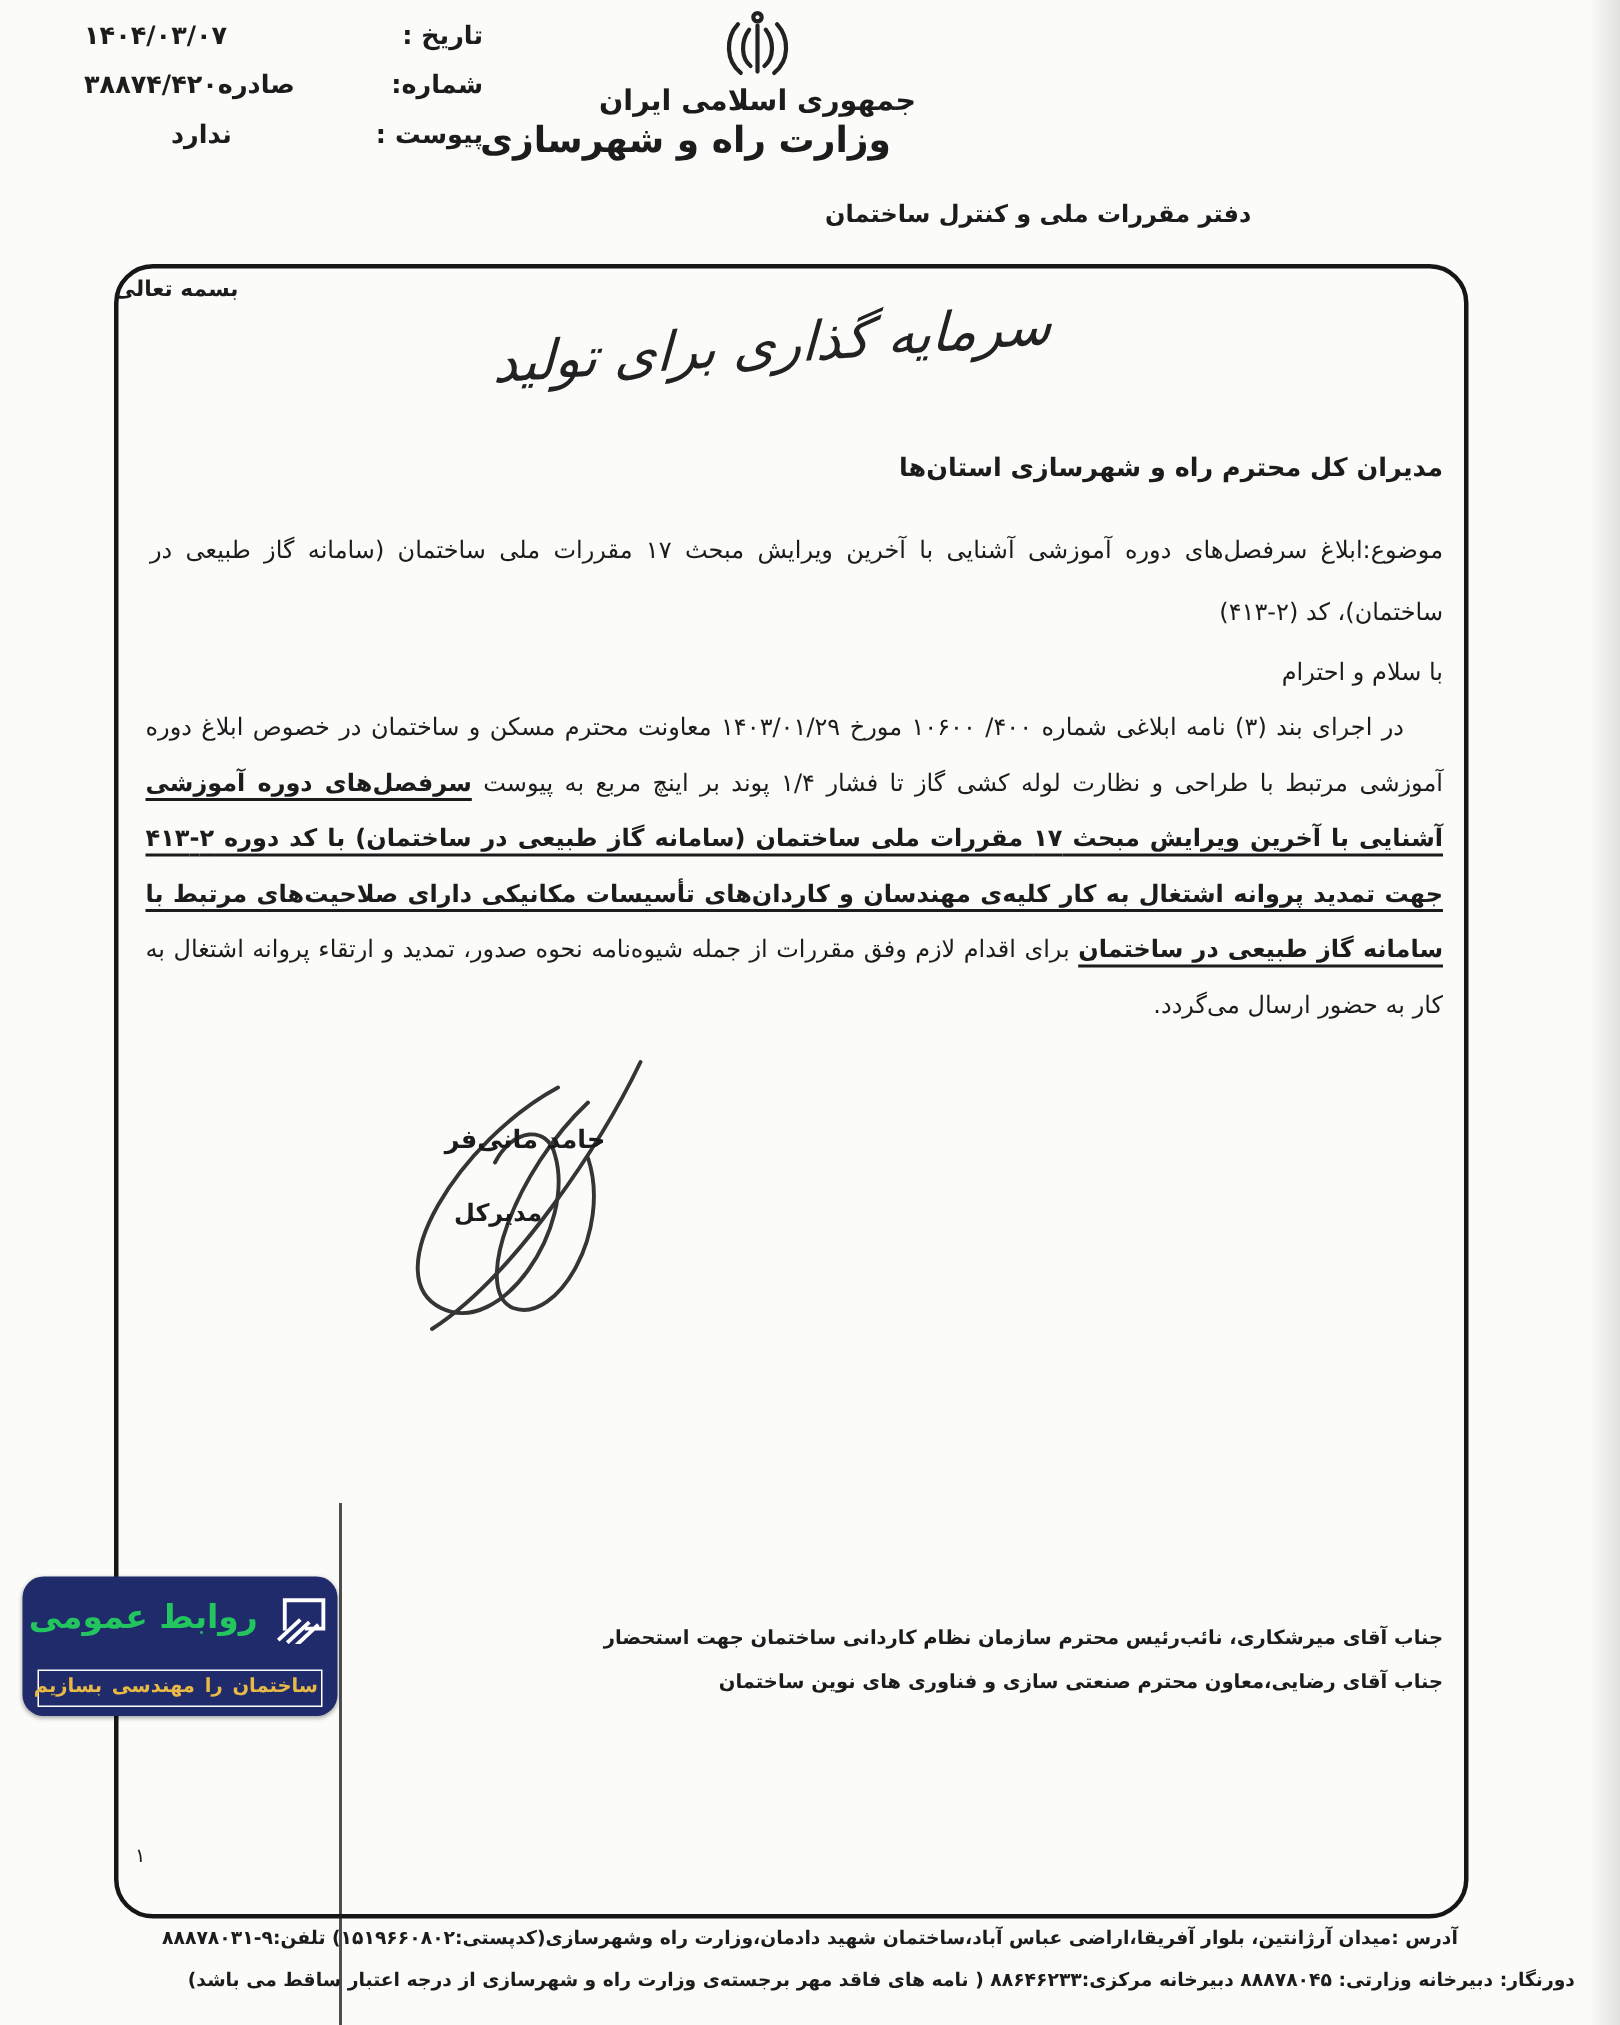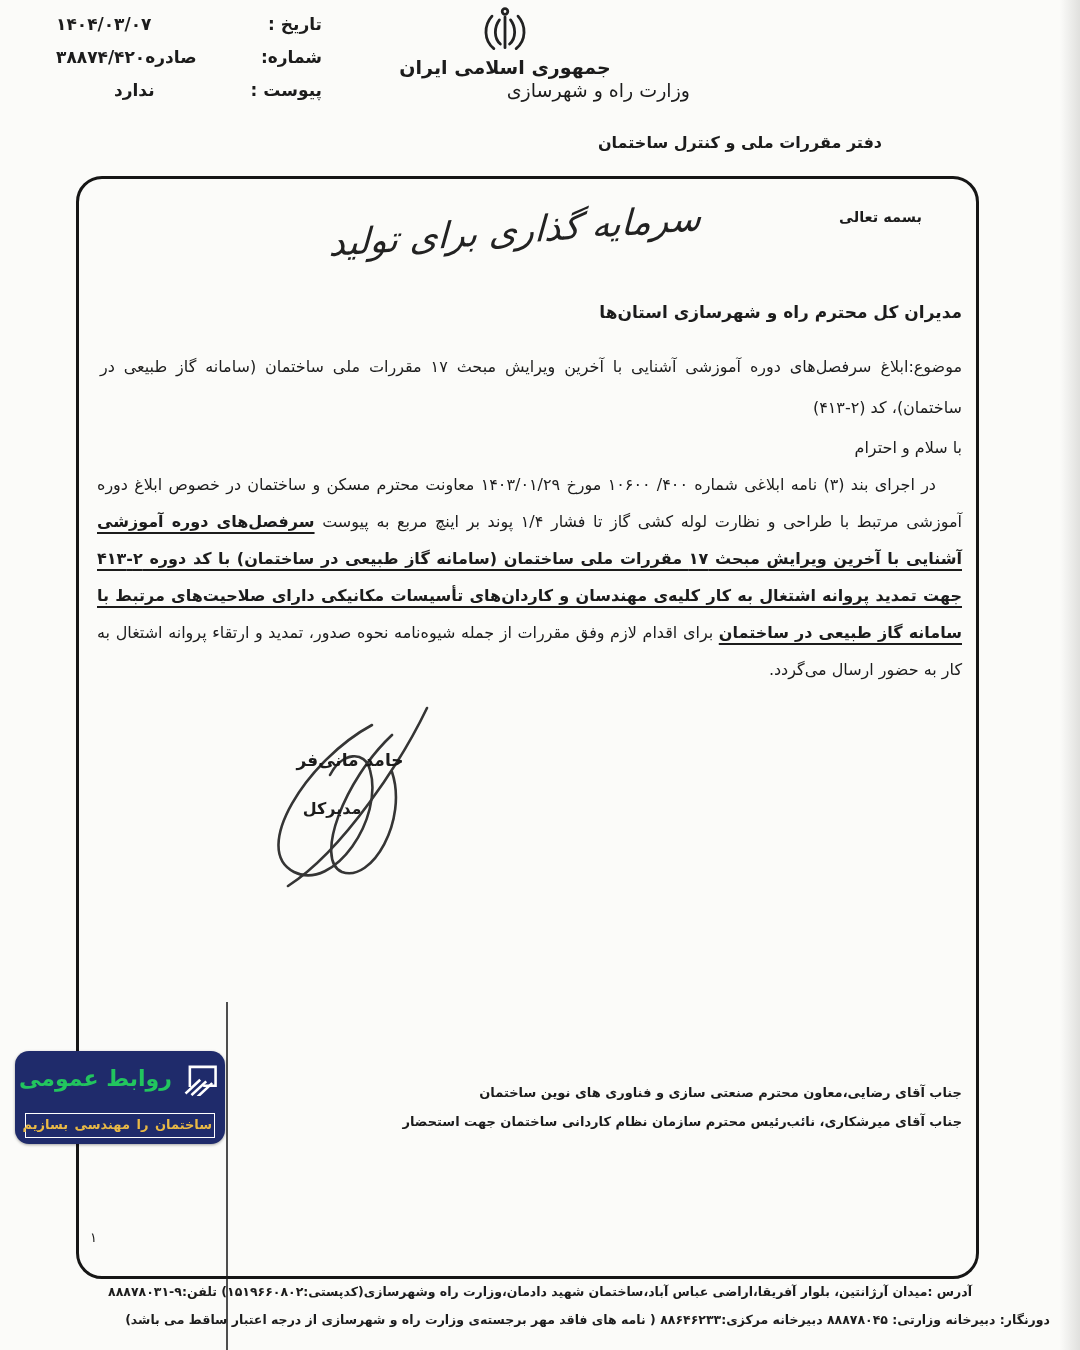--- a/index.html
+++ b/index.html
@@ -12,25 +12,25 @@
   .abs{position:absolute;}
   
   .meta{left:56px;top:14px;width:266px;direction:rtl;}
   .meta-row{display:flex;justify-content:space-between;align-items:baseline;
     margin-bottom:13px;font-size:17px;font-weight:bold;}
   .meta-row .val{font-weight:bold;}
   .meta-row:nth-child(3) .val{margin-left:58px;}
   
   .emblem{left:477px;top:5px;width:56px;height:52px;}
   .gov{left:340px;top:56px;width:330px;text-align:center;font-size:19px;font-weight:bold;}
-  .ministry{left:320px;top:79px;width:370px;text-align:right;font-size:19px;font-weight:normal;}
-  .office{left:550px;top:133px;width:380px;text-align:center;font-size:16px;font-weight:bold;}
+  .ministry{left:320px;top:79px;width:370px;text-align:left;font-size:24px;font-weight:bold;}
+  .office{left:550px;top:133px;width:380px;text-align:left;font-size:16px;font-weight:bold;}
   
   .frame{left:76px;top:176px;width:897px;height:1097px;border:3px solid #161616;border-radius:26px;}
-  .besmeleh{left:76px;top:185px;width:846px;text-align:right;font-size:14.5px;font-weight:bold;margin-top:24px;}
+  .besmeleh{left:76px;top:185px;width:846px;text-align:left;font-size:14.5px;font-weight:bold;}
   .callig{left:300px;top:210px;width:430px;text-align:center;font-size:36px;
     font-style:italic;font-weight:500;transform:rotate(-4deg) skewX(-6deg);
     direction:rtl;color:#222;}
   .addressee{right:118px;top:302px;direction:rtl;font-size:17px;font-weight:bold;}
   .subject{right:118px;left:100px;top:346px;direction:rtl;text-align:justify;
     font-size:16px;line-height:41px;}
   .salutation{right:118px;top:438px;direction:rtl;font-size:16px;}
   .body-par{right:118px;left:97px;top:466px;direction:rtl;text-align:justify;
     font-size:16px;line-height:37px;text-indent:26px;}
   .body-par .emph{font-weight:bold;text-decoration:underline;text-decoration-thickness:1.6px;text-underline-offset:5px;}
@@ -114,22 +114,22 @@
   <svg viewBox="0 0 292 198" width="292" height="198">
     <g fill="none" stroke="#1a1a1a" stroke-width="2.6" stroke-linecap="round">
       <path d="M150 25 C85 60 28 150 72 172 C112 192 162 118 148 70 C143 50 120 52 108 75"></path>
       <path d="M170 35 C122 80 92 160 120 172 C150 183 186 120 170 72"></path>
       <path d="M205 8 C180 60 122 150 66 186"></path>
     </g>
   </svg>
 </div>
 
 <div class="abs cc">
+  <div>جناب آقای میرشکاری، نائب‌رئیس محترم سازمان نظام کاردانی ساختمان جهت استحضار</div>
   <div>جناب آقای رضایی،معاون محترم صنعتی سازی و فناوری های نوین ساختمان</div>
-  <div>جناب آقای میرشکاری، نائب‌رئیس محترم سازمان نظام کاردانی ساختمان جهت استحضار</div>
 </div>
 
 <div class="abs pagenum">۱</div>
 
 <div class="abs crease"></div>
 <div class="abs edge-shade"></div>
 
 <div class="abs badge" style="background: rgb(31, 43, 107);">
   <div class="badge-row1">
     <span>

